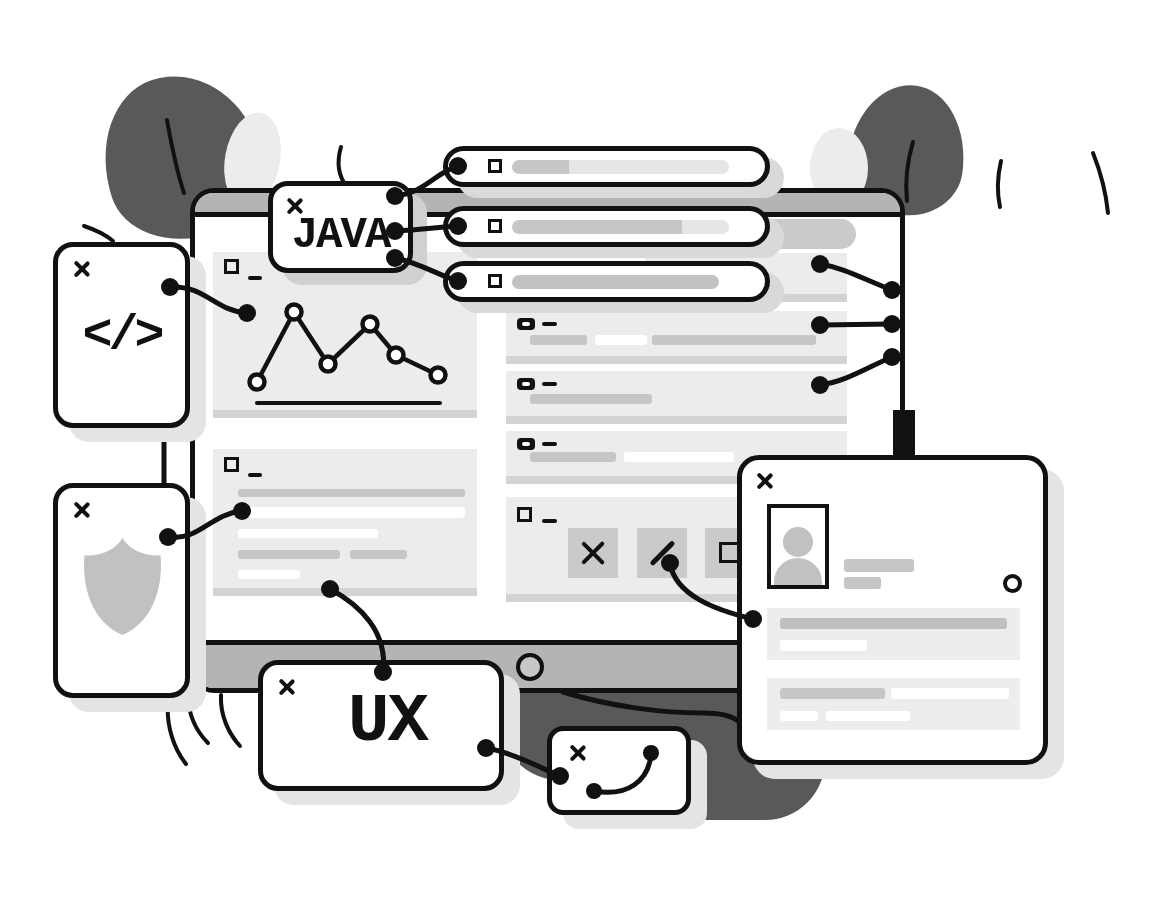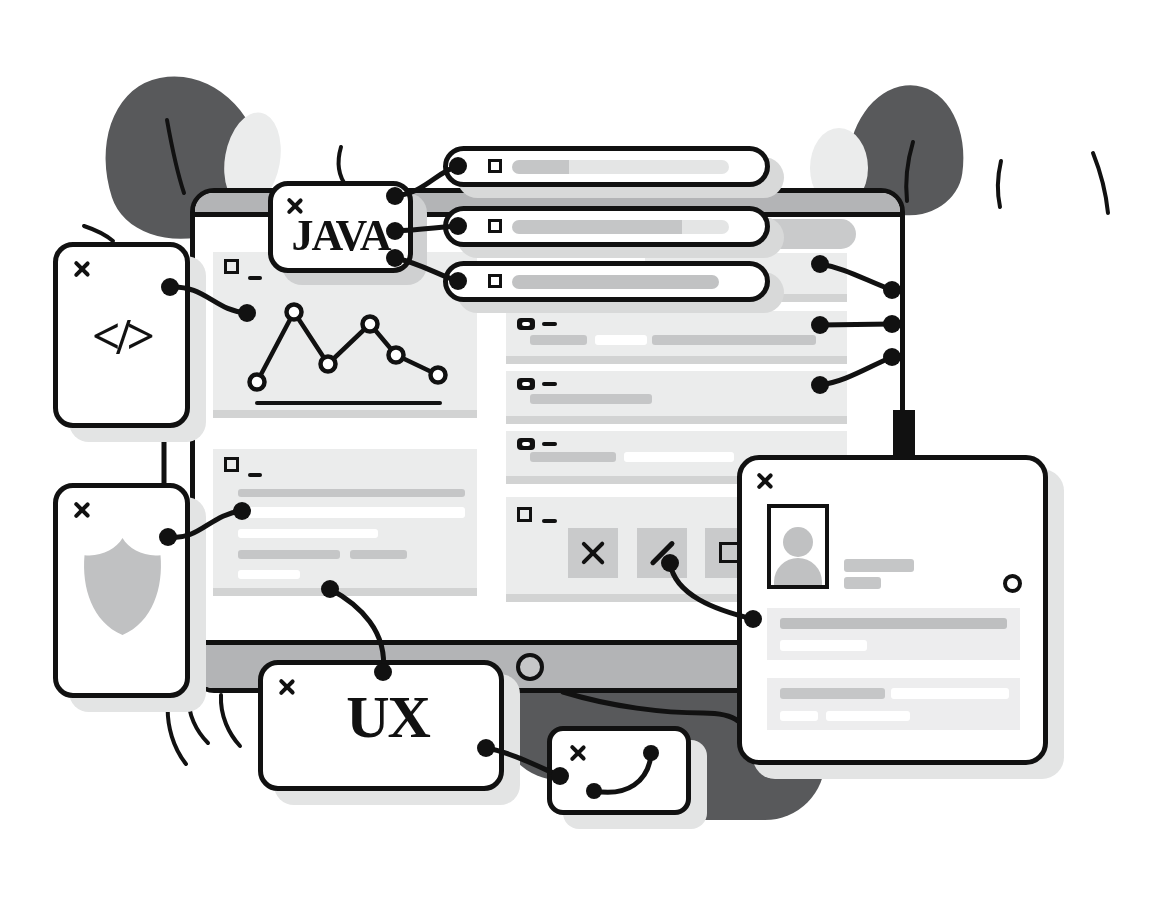--- a/index.html
+++ b/index.html
@@ -3,21 +3,21 @@
 <meta charset="utf-8">
 <style>
   :root{
     --ink:#111111; --dark_blob:#58595b; --chrome:#b3b4b6; --panel:#ebecec;
     --panel_shadow:#d2d3d3; --bar_medium:#c5c6c7; --bar_light:#e4e5e5;
     --button:#c9cacb; --figure:#c0c1c2; --card_shadow:#e3e4e4;
   }
   *{box-sizing:border-box;margin:0;padding:0;}
   html,body{background:#fff;}
   .stage{position:relative;width:1159px;height:907px;background:#fff;overflow:hidden;
-         font-family:Liberation Serif, serif;color:var(--ink,#111);}
+         font-family:Liberation Mono, monospace;color:var(--ink,#111);}
   .abs{position:absolute;}
   .blob{position:absolute;background:var(--dark_blob,#58595b);}
   .lblob{position:absolute;background:var(--panel,#ebecec);}
   .window{position:absolute;left:190px;top:188px;width:715px;height:505px;
           border:5px solid var(--ink,#111);border-radius:24px;background:#fff;}
   .win-header{height:24px;background:var(--chrome,#b3b4b6);
           border-bottom:5px solid var(--ink,#111);border-radius:18px 18px 0 0;}
   .win-footer{position:absolute;left:0;right:0;bottom:0;height:48px;background:var(--chrome,#b3b4b6);
           border-top:5px solid var(--ink,#111);border-radius:0 0 18px 18px;}
   .circle-btn{position:absolute;left:516px;top:653px;width:28px;height:28px;border-radius:50%;
@@ -211,21 +211,21 @@
   </div>
   <div class="ppanel" style="left:767px;top:678px;">
     <div class="bar gray" style="left:13px;top:10px;width:105px;height:11px;"></div>
     <div class="bar white" style="left:124px;top:10px;width:118px;height:11px;"></div>
     <div class="bar white" style="left:13px;top:33px;width:38px;height:10px;"></div>
     <div class="bar white" style="left:59px;top:33px;width:84px;height:10px;"></div>
   </div>
 
   <div class="card" style="left:258px;top:660px;width:246px;height:131px;">
     <div class="xmark" style="left:14px;top:12px;width:17px;height:17px;"></div>
-    <div class="biglabel" style="top:18px;font-size:60px;margin-left:13px;">UX</div>
+    <div class="biglabel" style="top:18px;font-size:69px;margin-left:13px;">UX</div>
   </div>
 
   <div class="card" style="left:547px;top:726px;width:144px;height:89px;border-radius:16px;">
     <div class="xmark" style="left:16px;top:12px;width:16px;height:16px;"></div>
   </div>
 
   <svg style="left:0;top:0;width:1159px;height:907px;">
     <path class="stroke" d="M395,196 C425,193 436,172 458,166"></path>
     <path class="stroke" d="M395,231 C420,230 440,227 458,226"></path>
     <path class="stroke" d="M395,258 C420,263 440,276 458,281"></path>

